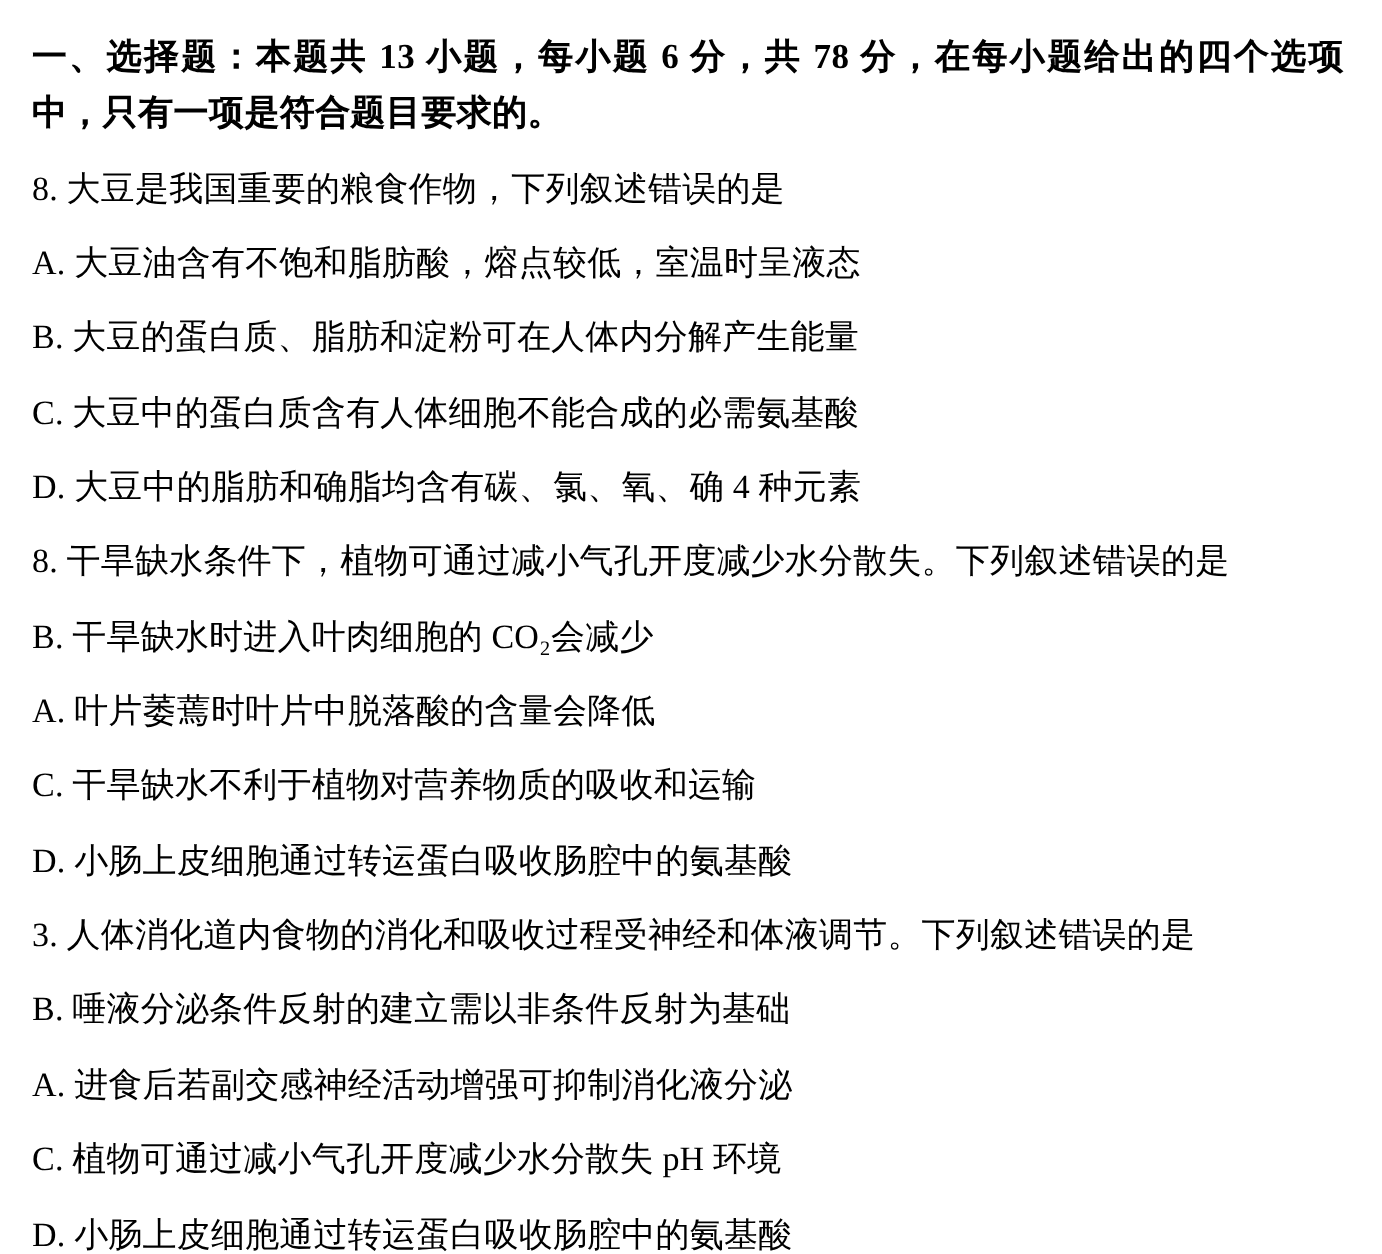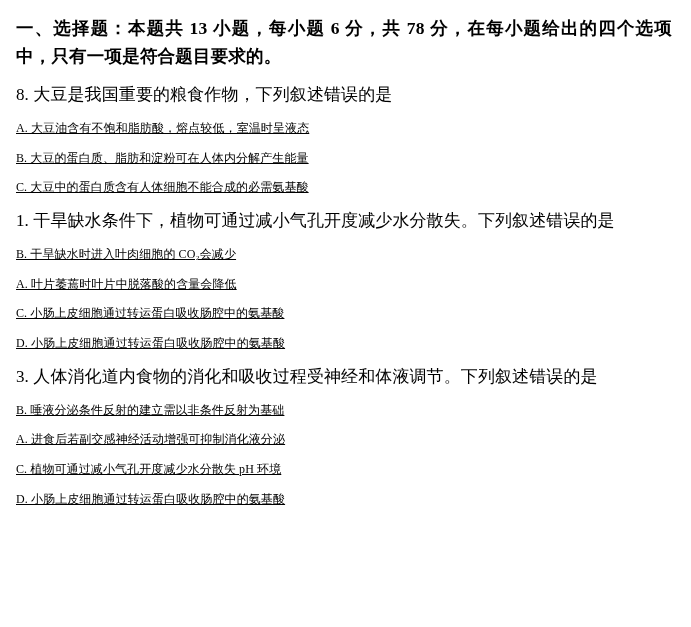--- a/index.html
+++ b/index.html
@@ -29,44 +29,44 @@
     letter-spacing: 0.2px;
   }
   .q-stem {
     font-size: 17px;
     line-height: 1.55;
     margin: 11px 0 0 0;
     text-align: justify;
     letter-spacing: 0.1px;
   }
   .q-opt {
-    font-size: 12px;
+    font-size: 17px;
     line-height: 1.55;
     margin: 11px 0 0 0;
     text-align: justify;
     letter-spacing: 0.1px;
-    text-decoration: underline;
   }
 </style>
 </head>
 <body>
 
 <div class="page">
 
   <p class="section-head">一、选择题：本题共 13 小题，每小题 6 分，共 78 分，在每小题给出的四个选项中，只有一项是符合题目要求的。</p>
 
   <p class="q-stem">8. 大豆是我国重要的粮食作物，下列叙述错误的是</p>
   <p class="q-opt">A. 大豆油含有不饱和脂肪酸，熔点较低，室温时呈液态</p>
   <p class="q-opt">B. 大豆的蛋白质、脂肪和淀粉可在人体内分解产生能量</p>
   <p class="q-opt">C. 大豆中的蛋白质含有人体细胞不能合成的必需氨基酸</p>
+  <p class="q-opt">D. 大豆中的脂肪和确脂均含有碳、氯、氧、确 4 种元素</p>
 
-  <p class="q-stem">1. 干旱缺水条件下，植物可通过减小气孔开度减少水分散失。下列叙述错误的是</p>
+  <p class="q-stem">8. 干旱缺水条件下，植物可通过减小气孔开度减少水分散失。下列叙述错误的是</p>
   <p class="q-opt">B. 干旱缺水时进入叶肉细胞的 CO₂会减少</p>
   <p class="q-opt">A. 叶片萎蔫时叶片中脱落酸的含量会降低</p>
-  <p class="q-opt">C. 小肠上皮细胞通过转运蛋白吸收肠腔中的氨基酸</p>
+  <p class="q-opt">C. 干旱缺水不利于植物对营养物质的吸收和运输</p>
   <p class="q-opt">D. 小肠上皮细胞通过转运蛋白吸收肠腔中的氨基酸</p>
 
   <p class="q-stem">3. 人体消化道内食物的消化和吸收过程受神经和体液调节。下列叙述错误的是</p>
   <p class="q-opt">B. 唾液分泌条件反射的建立需以非条件反射为基础</p>
   <p class="q-opt">A. 进食后若副交感神经活动增强可抑制消化液分泌</p>
   <p class="q-opt">C. 植物可通过减小气孔开度减少水分散失 pH 环境</p>
   <p class="q-opt">D. 小肠上皮细胞通过转运蛋白吸收肠腔中的氨基酸</p>
 
 </div>
 

